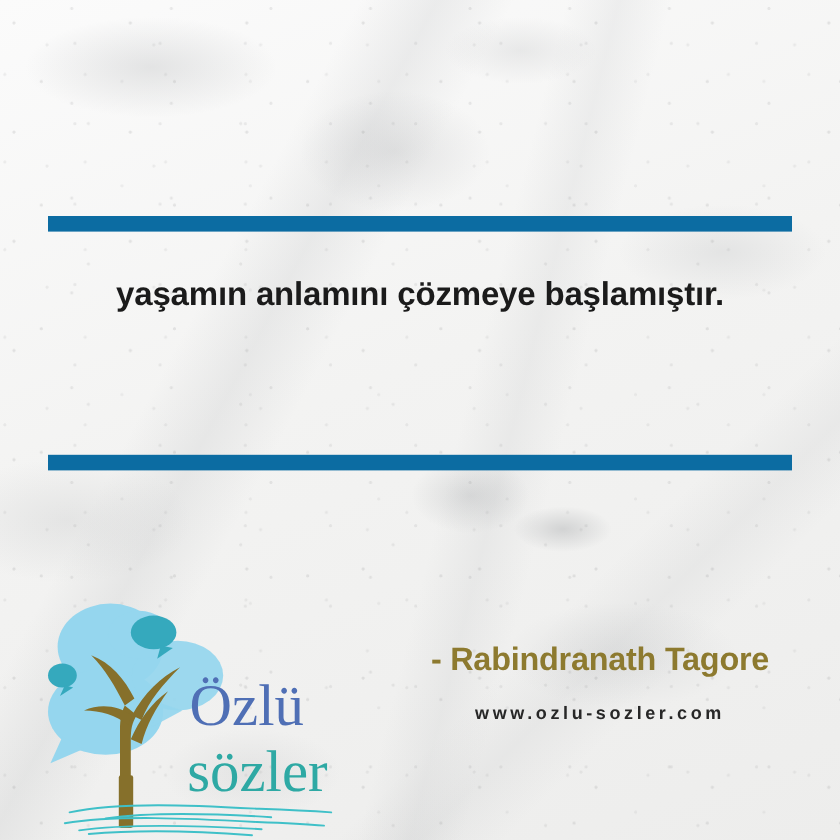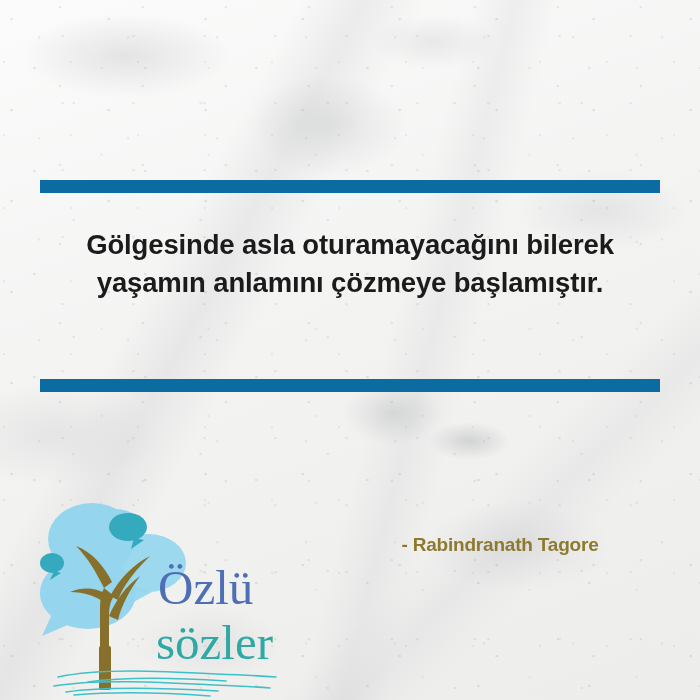--- a/index.html
+++ b/index.html
@@ -83,21 +83,21 @@
   #attribution {
     position: absolute;
     left: 330px;
     top: 534px;
     width: 340px;
     text-align: center;
   }
   #author {
     font-family: "Liberation Sans", sans-serif;
     font-weight: bold;
-    font-size: 19px;
+    font-size: 27px;
     letter-spacing: -0.2px;
     color: #8d7a2f;
     white-space: nowrap;
   }
   #site {
     margin-top: 21px;
     font-family: "Liberation Sans", sans-serif;
     font-weight: bold;
     font-size: 15px;
     letter-spacing: 3.0px;
@@ -118,21 +118,20 @@
 </head>
 <body>
 
 <div id="card">
 
   <div id="grain"></div>
 
   <div class="rule" id="rule-top" style="background:#0c6ca2;"></div>
 
   <div id="quote" style="color: rgb(27, 27, 27);">
-    <span class="qline">Gölgesinde asla oturamayacağını bilerek</span>
     <span class="qline">yaşamın anlamını çözmeye başlamıştır.</span>
   </div>
 
   <div class="rule" id="rule-bottom" style="background:#0c6ca2;"></div>
 
   <div id="logo">
     <svg viewBox="0 0 270 205" xmlns="http://www.w3.org/2000/svg">
 
       <g>
         <ellipse cx="62" cy="43" rx="44" ry="36" fill="#95d6ee"></ellipse>
@@ -167,15 +166,16 @@
         <path d="M44 199 C90 195 140 197 180 200"></path>
       </g>
 
       <text x="128" y="108" font-family="Liberation Serif, serif" font-size="49" fill="#4f6fb5">Özlü</text>
       <text x="126" y="163" font-family="Liberation Serif, serif" font-size="49" fill="#2ea9a4">sözler</text>
     </svg>
   </div>
 
   <div id="attribution">
     <div id="author" style="color: rgb(141, 122, 47);">- Rabindranath Tagore</div>
+    <div id="site" style="color: rgb(39, 39, 39);">www.ozlu-sozler.com</div>
   </div>
 
 </div>
 
 </body></html>

